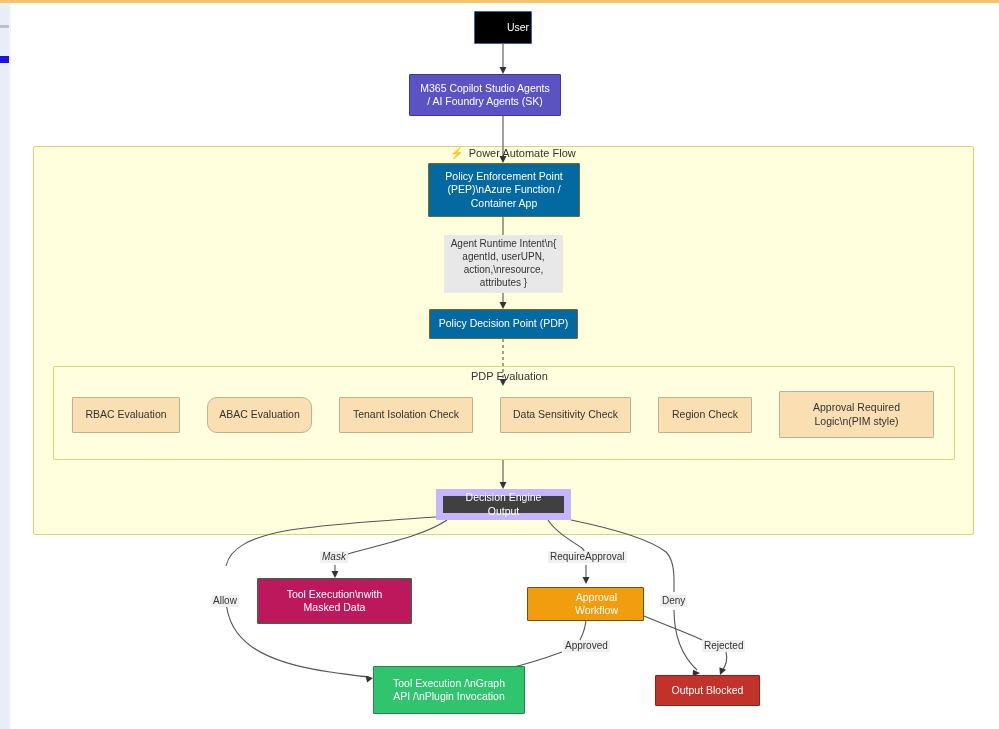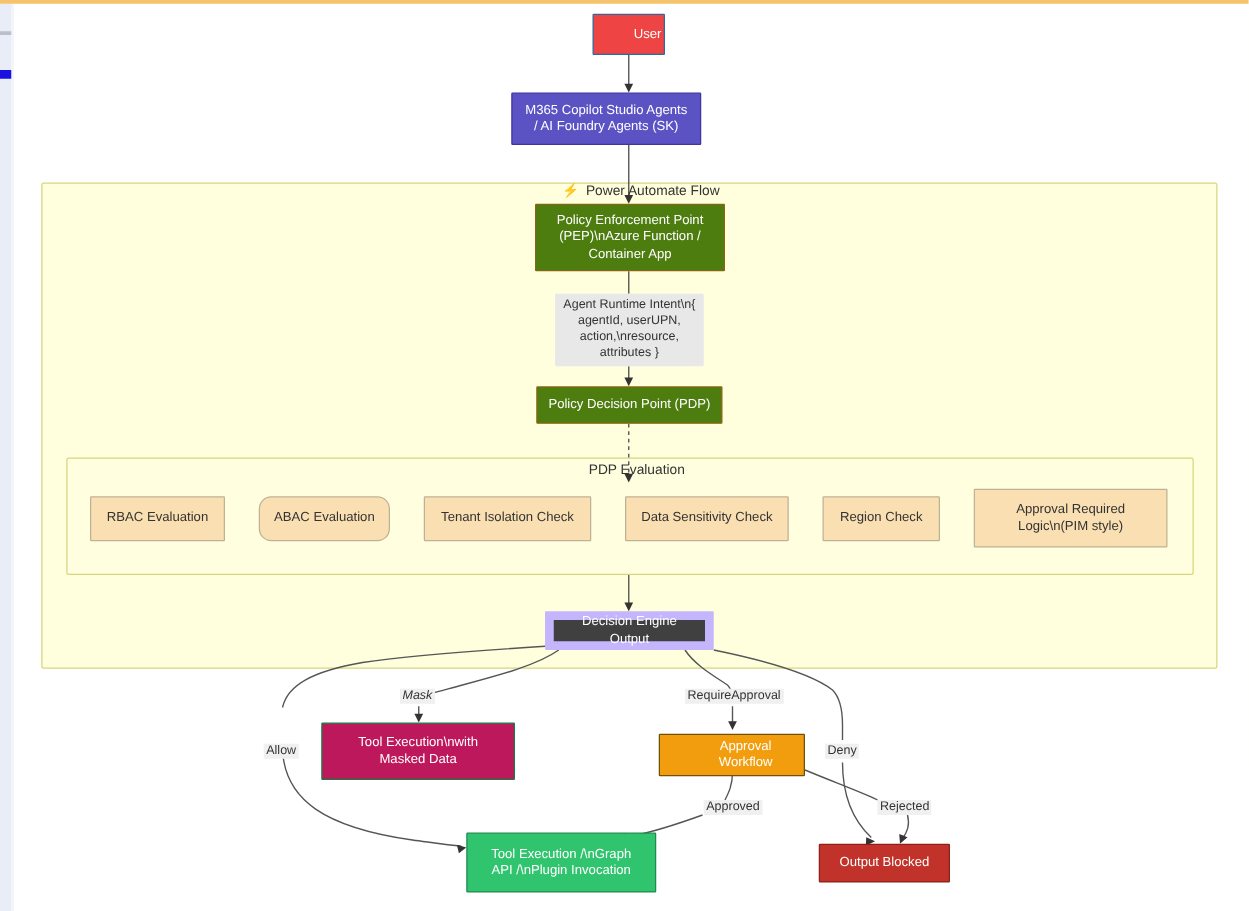--- a/index.html
+++ b/index.html
@@ -83,23 +83,23 @@
     display: flex;
     align-items: center;
     justify-content: center;
     text-align: center;
     font-size: 10.5px;
     line-height: 1.28;
     padding: 4px 6px;
     z-index: 15;
     border-radius: 1px;
   }
-  .node-blue    { background: #ef4444; border: 1px solid #2d6a9f; color: #ffffff; padding-left: 36px; }
+  .node-blue    { background: #000000; border: 1px solid #2d6a9f; color: #ffffff; padding-left: 36px; }
   .node-purple  { background: #5b52c4; border: 1px solid #3d35a0; color: #ffffff; }
-  .node-orange  { background: #4d7c0f; border: 1px solid #8a6415; color: #ffffff; }
+  .node-orange  { background: #0369a1; border: 1px solid #8a6415; color: #ffffff; }
   .node-orange2 { background: #f29d0d; border: 1px solid #6b5208; color: #ffffff; }
   .node-grey    { background: #e8e8e8; border: none; color: #333333; font-size: 10px; }
   .node-peach   { background: #fadfb2; border: 1px solid #bfb294; color: #333333; }
   .node-red     { background: #404040; border: 7px solid #c4b5fd; color: #ffffff; }
   .node-red2    { background: #c0322a; border: 1px solid #8b2119; color: #ffffff; }
   .node-green    { background: #be185d; border: 1px solid #157a42; color: #ffffff; }
   .node-green2   { background: #2fc46d; border: 1px solid #1d8b4c; color: #ffffff; }
 
   #n-user        { left: 474px; top: 11px;  width: 58px;  height: 33px; }
   #n-agents      { left: 409px; top: 74px;  width: 152px; height: 42px; }

